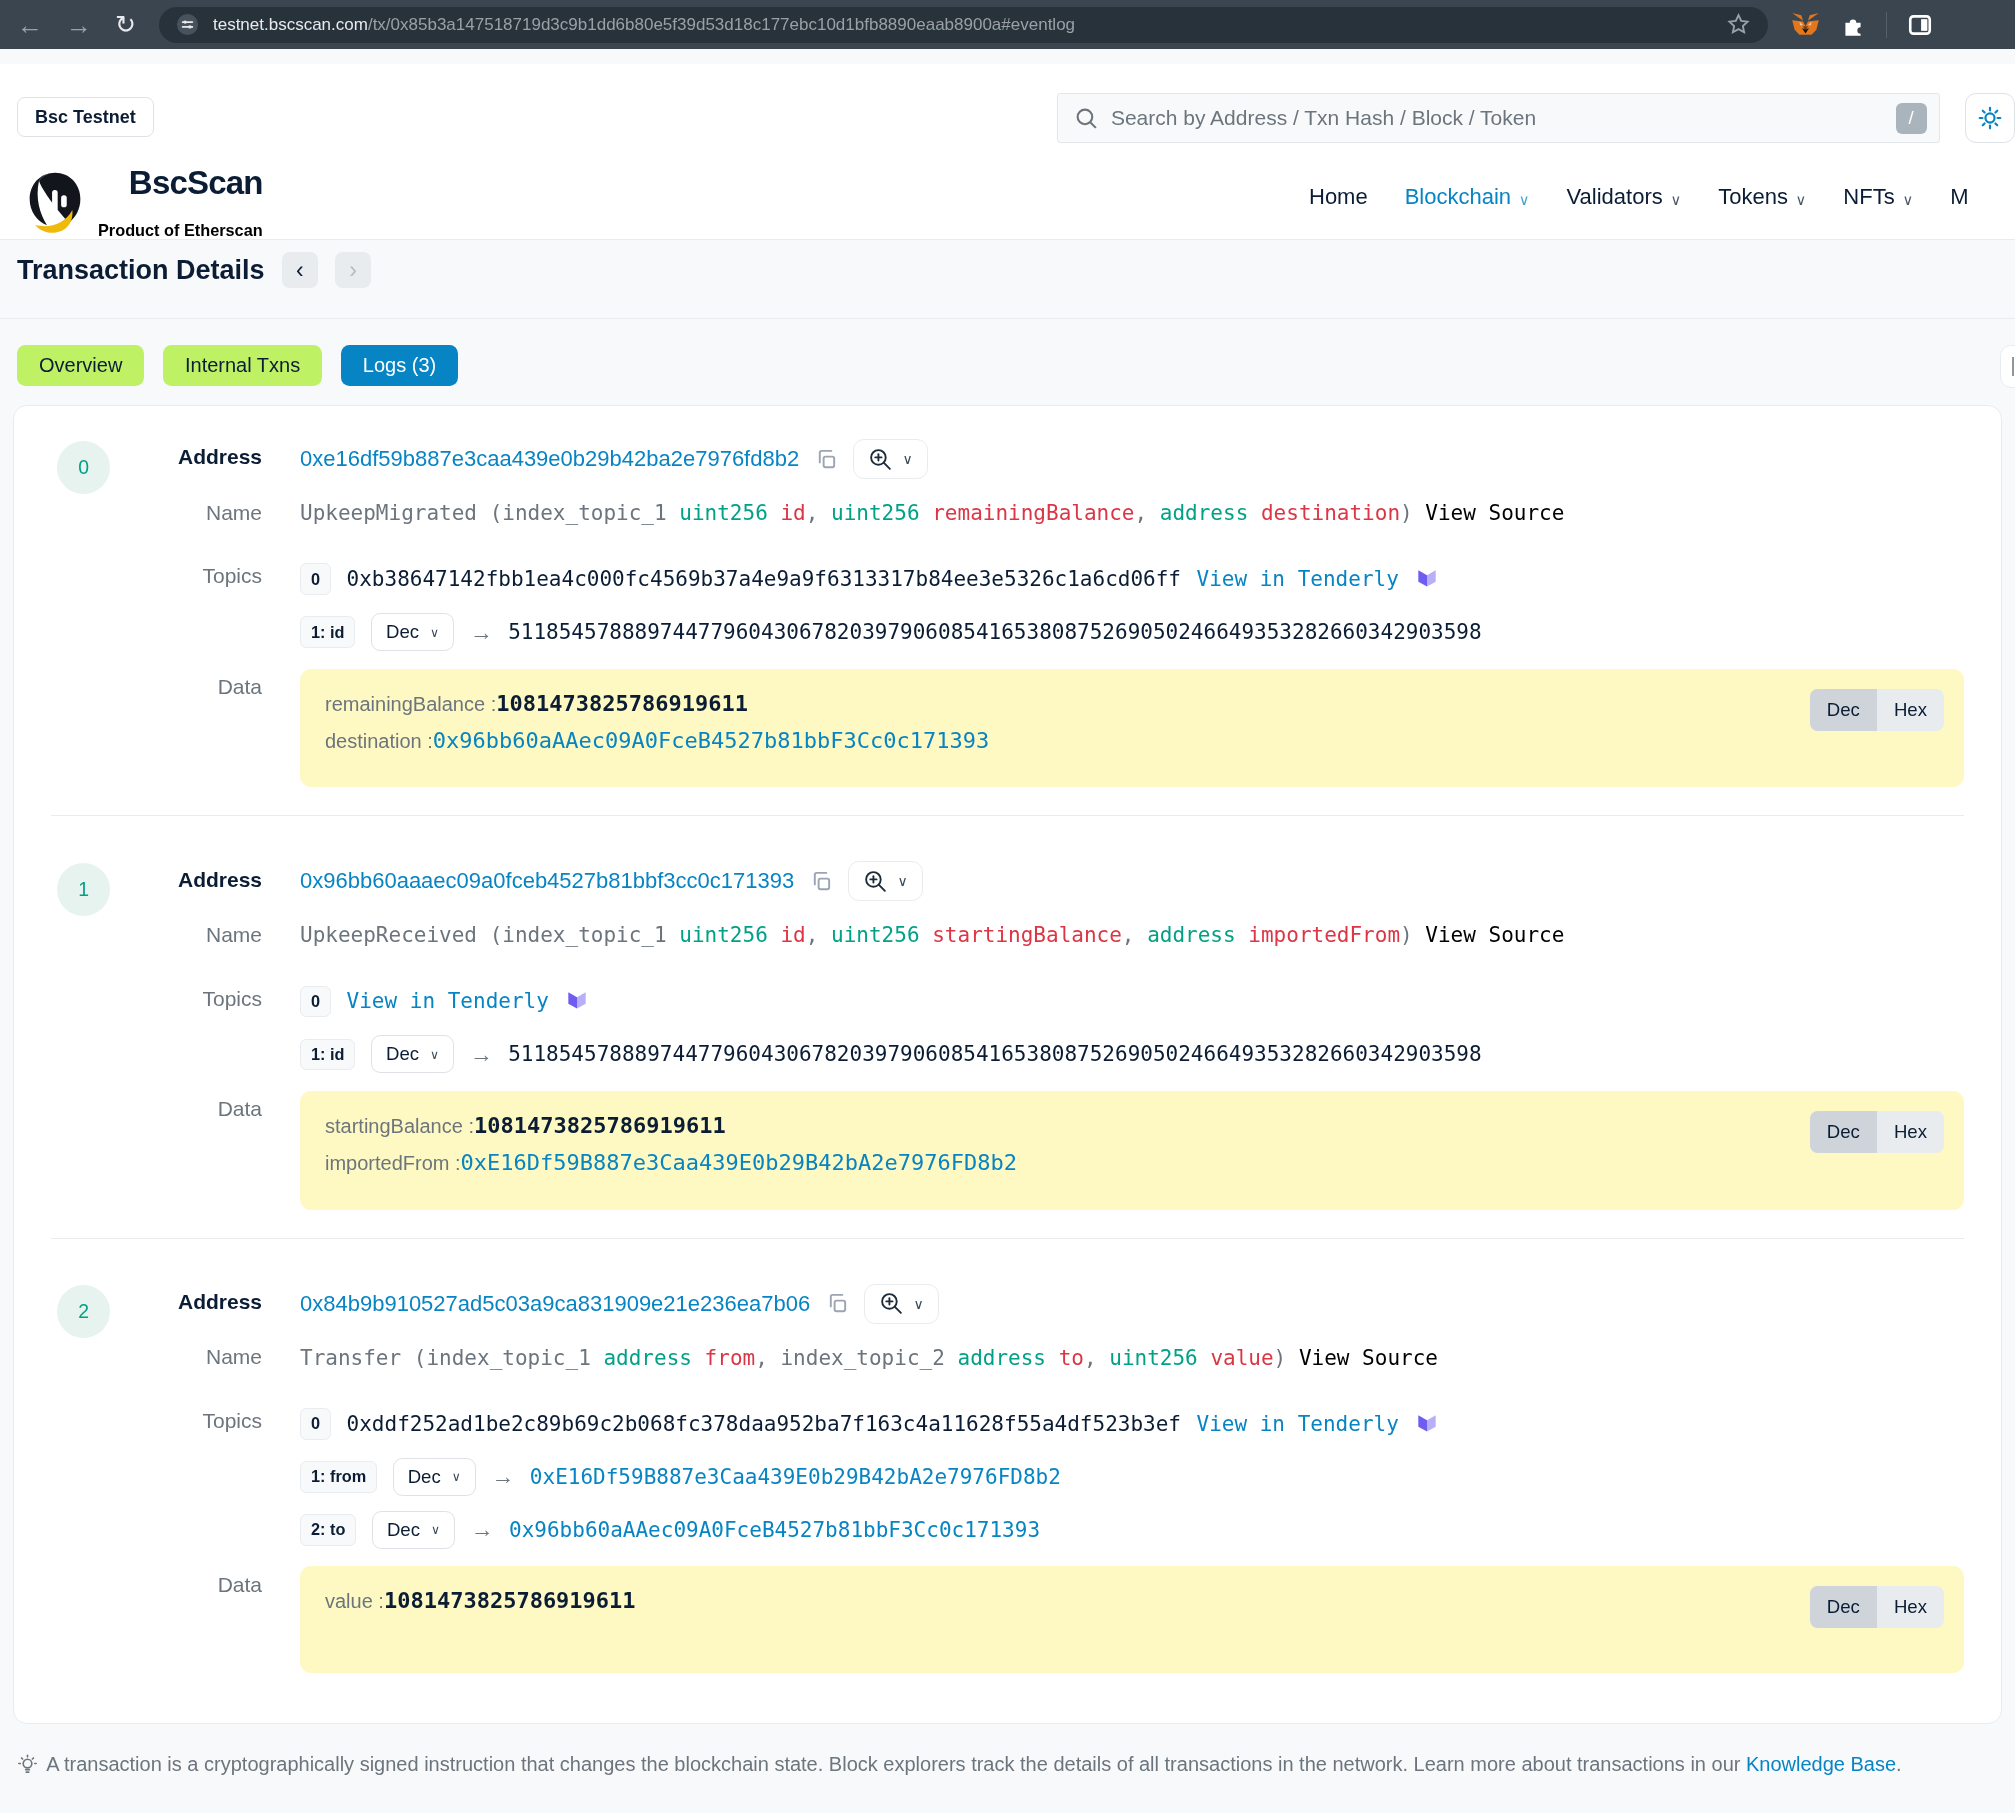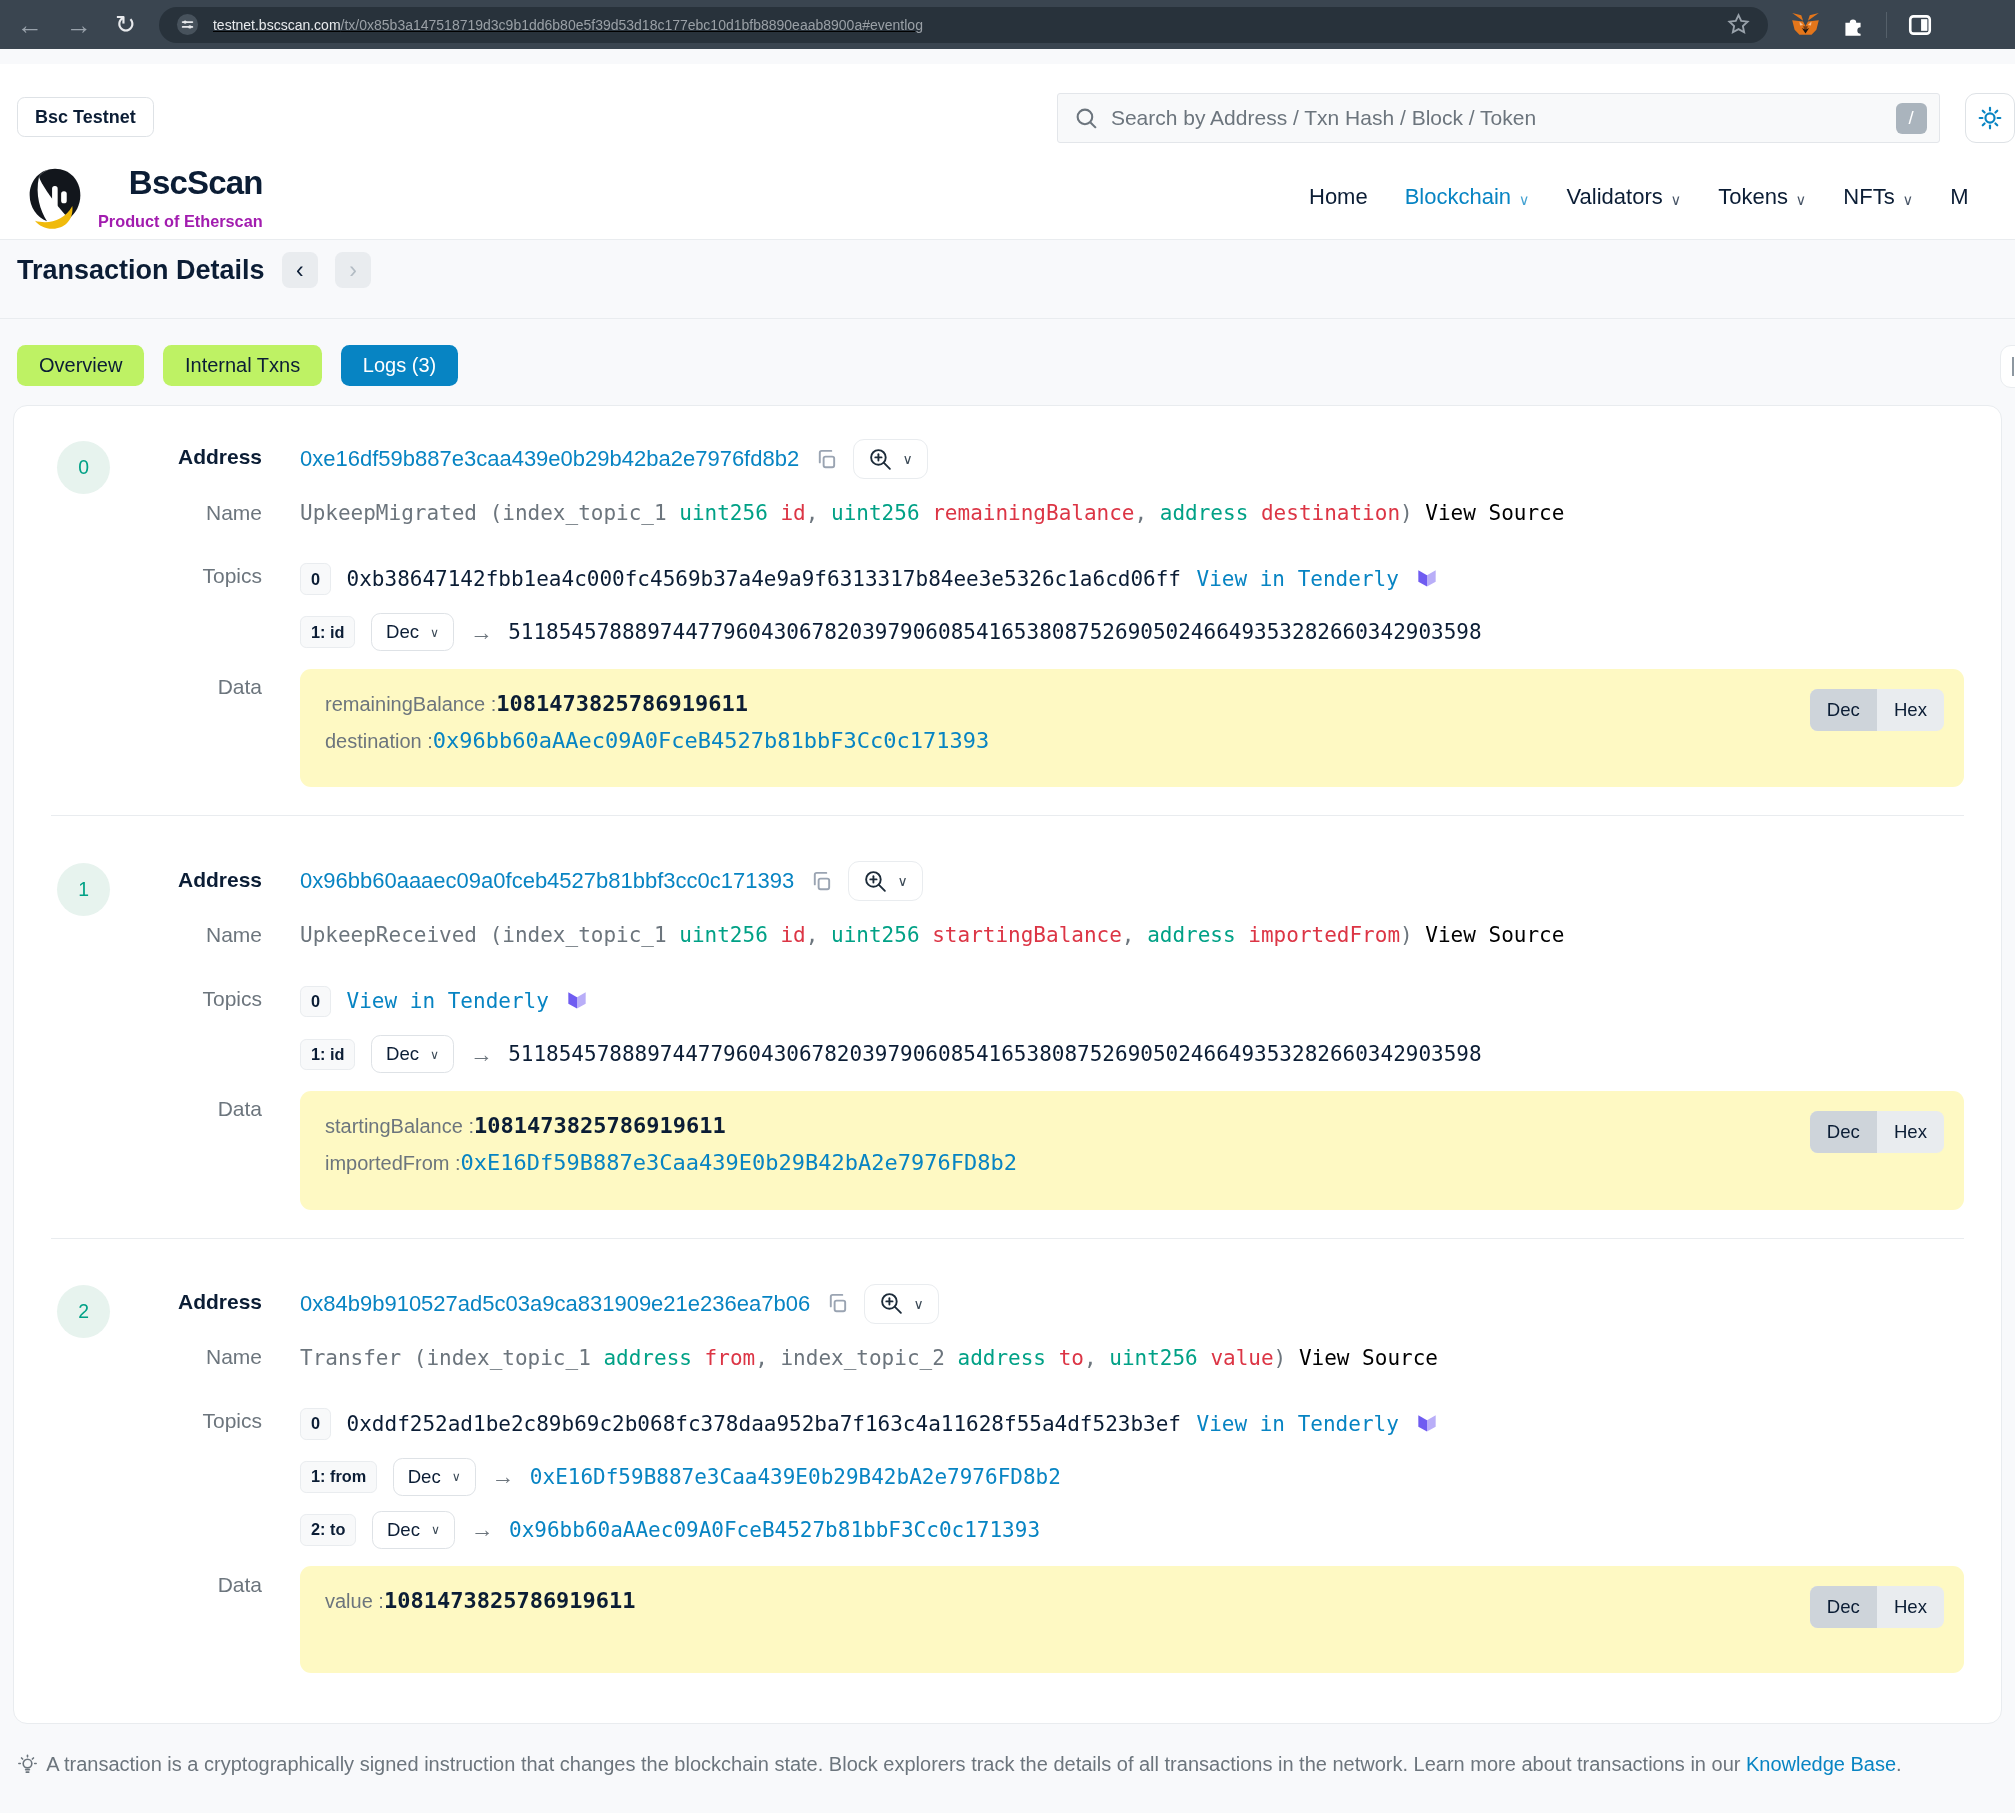--- a/index.html
+++ b/index.html
@@ -6,41 +6,41 @@
   html,body { width:2015px; height:1814px; }
   body { font-family:"Liberation Sans", sans-serif; background:#f8f9fb; overflow:hidden; position:relative; }
   .mono { font-family:"DejaVu Sans Mono", monospace; }
   a { text-decoration:none; cursor:pointer; }
 
   
   #chrome { position:absolute; top:0; left:0; width:2015px; height:49px; background:#3a4550; display:flex; align-items:center; padding:0 17px; gap:23px; }
   .chrome-ic { color:#99a2ab; font-size:26px; line-height:1; }
   .chrome-ic.lit { color:#e8eaed; font-size:25px; }
   #url-pill { height:36px; flex:0 0 1609px; background:#28323b; border-radius:18px; display:flex; align-items:center; padding:0 17px; gap:14px; overflow:hidden; }
-  #url-text { font-size:14px; white-space:nowrap; overflow:hidden;text-decoration:underline; }
+  #url-text { font-size:17px; white-space:nowrap; overflow:hidden; }
   #url-host { color:#e8eaed; }
   #url-path { color:#9aa0a6; }
   #url-spacer { flex:1; }
   .chrome-right { display:flex; align-items:center; gap:20px; }
   .chrome-divider { width:1.5px; height:26px; background:#55606a; }
 
   
   #topbar { position:absolute; top:64px; left:0; width:2015px; height:105px; background:#ffffff; border-bottom:0.8px solid #e9ecef;padding-left:43px; }
   #network-badge { position:absolute; left:17px; top:33px; height:40px; padding:0 17px; border:0.8px solid #dee2e6; border-radius:7.7px; background:#fff; display:flex; align-items:center; font-size:18px; font-weight:700; color:#0b1d35; }
   #searchbar { position:absolute; left:1057px; top:29px; width:883px; height:50px; background:#f8f9fa; border:0.8px solid #e3e6ea; border-radius:3px; display:flex; align-items:center; padding:0 12.4px 0 15.5px; gap:12.4px; }
   #search-input { flex:1; border:none; outline:none; background:transparent; font-size:21px; color:#0b1d35; font-family:"Liberation Sans",sans-serif; }
   #search-input::placeholder { color:#6c757d; }
   #slash-badge { width:31px; height:31px; border-radius:6.2px; background:#aab4bd; color:#fff; font-size:18.6px; display:flex; align-items:center; justify-content:center; }
   #theme-btn { position:absolute; left:1965px; top:29px; width:50px; height:50px; background:#fff; border:0.8px solid #dee2e6; border-radius:11px; display:flex; align-items:center; justify-content:center; }
 
   
   #navbar { position:absolute; top:154px; left:0; width:2015px; height:86px; background:#ffffff; border-bottom:0.8px solid #e9ecef; }
   #brand { position:absolute; left:23px; top:10px; display:flex; gap:11px; align-items:center; }
   #brand-text-big { font-size:33px; font-weight:800; color:#0b1d35; letter-spacing:-0.8px;text-align:right; }
-  #brand-text-sub { font-size:16.3px; font-weight:700; color:#a21caf; margin-top:10px; }
+  #brand-text-sub { font-size:16.3px; font-weight:700; color:#000000; margin-top:19px; }
   #nav-menu { position:absolute; left:1309px; top:0; height:86px; display:flex; align-items:center; gap:37px; white-space:nowrap; }
   .nav-item { display:flex; align-items:center; gap:7.7px; font-size:22px; font-weight:500; color:#0b1d35; }
   .nav-item.active { color:#0784c3; }
   .nav-chev { font-size:14.7px; opacity:.75; transform:translateY(1.5px); }
 
   
   #title-row { position:absolute; left:17px; top:252px; display:flex; align-items:center; gap:11px; }
   #page-title { font-size:27px; font-weight:700; color:#0b1d35; }
   .pager-btn { width:36px; height:36px; border:none; border-radius:7.7px; background:#e9ecef; font-size:23px; display:flex; align-items:center; justify-content:center; margin-left:6.2px; }
   .pager-btn.prev { color:#0b1d35; }

